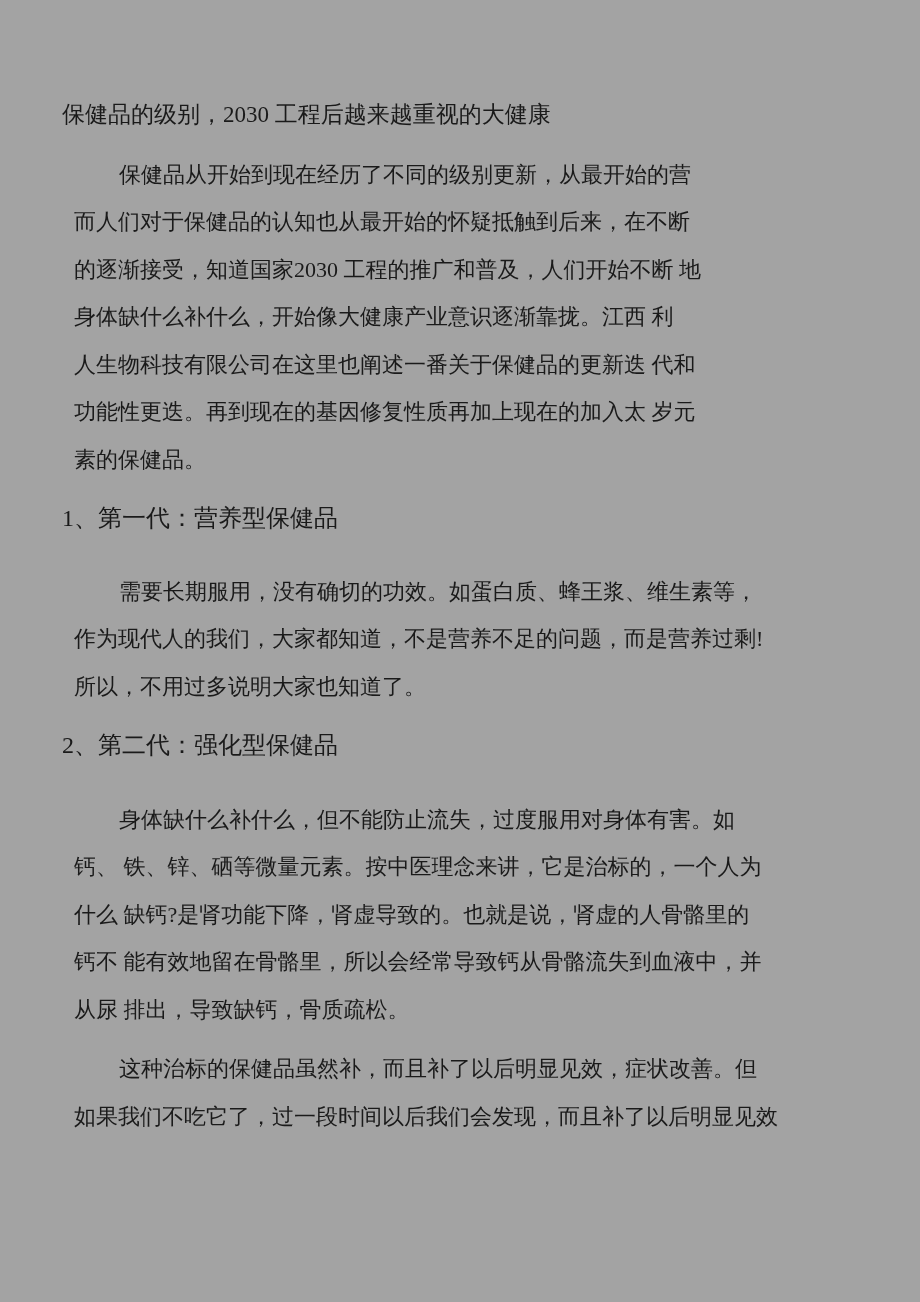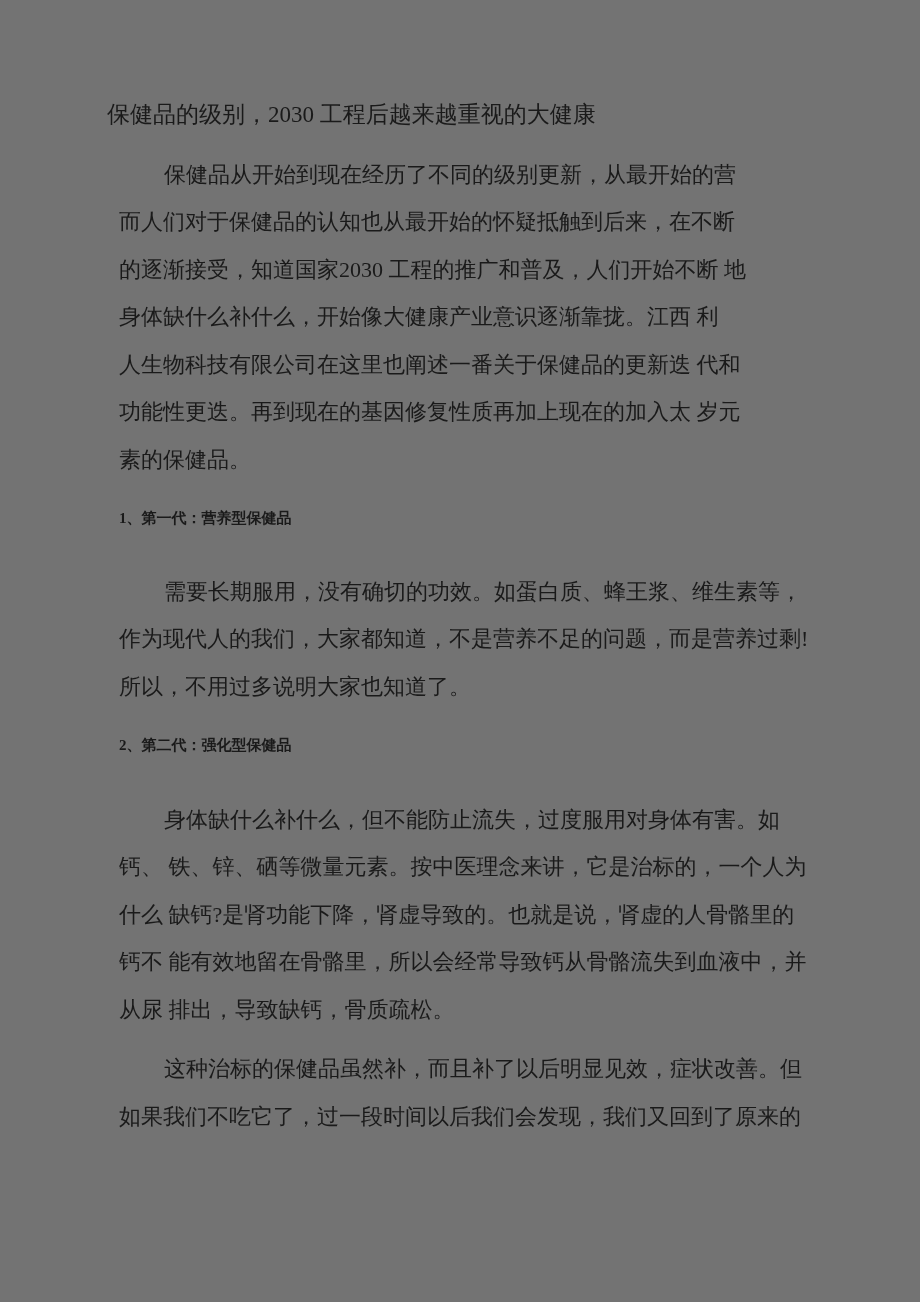--- a/index.html
+++ b/index.html
@@ -8,45 +8,45 @@
     height: 1302px;
     background: #ffffff;
     font-family: "Liberation Serif", "DejaVu Serif", serif;
     color: #1a1a1a;
     overflow: hidden;
   }
   .page {
     box-sizing: border-box;
     width: 920px;
     height: 1302px;
-    padding: 91px 100px 0 107px;
-    background: #737373;
+    padding: 91px 100px 0 62px;
+    background: #a3a3a3;
   }
   .doc-title {
     font-size: 23px;
     line-height: 47.5px;
     white-space: pre;
     font-weight: normal;
     margin: 0;
   }
   .para { margin: 12px; }
   .line {
     font-size: 22px;
     line-height: 47.5px;
     height: 47.5px;
     white-space: pre;
   }
   .line.ind { padding-left: 45px; }
   .heading {
-    font-size: 15px;
+    font-size: 24px;
     line-height: 47.5px;
     height: 47.5px;
     white-space: pre;
-    font-weight: bold;
-    margin: 12px;
+    font-weight: normal;
+    margin: 0;
   }
   .h-sect { margin-top: 9px; }
   .p-after-h1 { margin-top: 25px; }
   .p-after-h2 { margin-top: 26px; }
 </style>
 </head>
 <body>
 
 <div class="page">
 
@@ -75,16 +75,16 @@
   <div class="para p-after-h2">
     <div class="line ind">身体缺什么补什么，但不能防止流失，过度服用对身体有害。如</div>
     <div class="line">钙、 铁、锌、硒等微量元素。按中医理念来讲，它是治标的，一个人为</div>
     <div class="line">什么 缺钙?是肾功能下降，肾虚导致的。也就是说，肾虚的人骨骼里的</div>
     <div class="line">钙不 能有效地留在骨骼里，所以会经常导致钙从骨骼流失到血液中，并</div>
     <div class="line">从尿 排出，导致缺钙，骨质疏松。</div>
   </div>
 
   <div class="para">
     <div class="line ind">这种治标的保健品虽然补，而且补了以后明显见效，症状改善。但</div>
-    <div class="line">如果我们不吃它了，过一段时间以后我们会发现，我们又回到了原来的</div>
+    <div class="line">如果我们不吃它了，过一段时间以后我们会发现，而且补了以后明显见效</div>
   </div>
 
 </div>
 
 </body></html>

